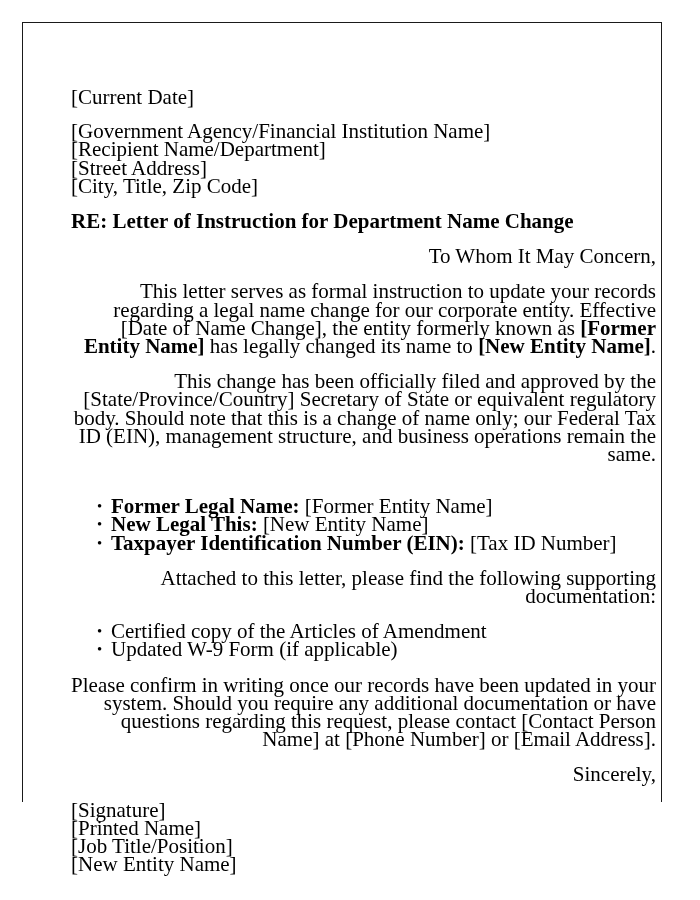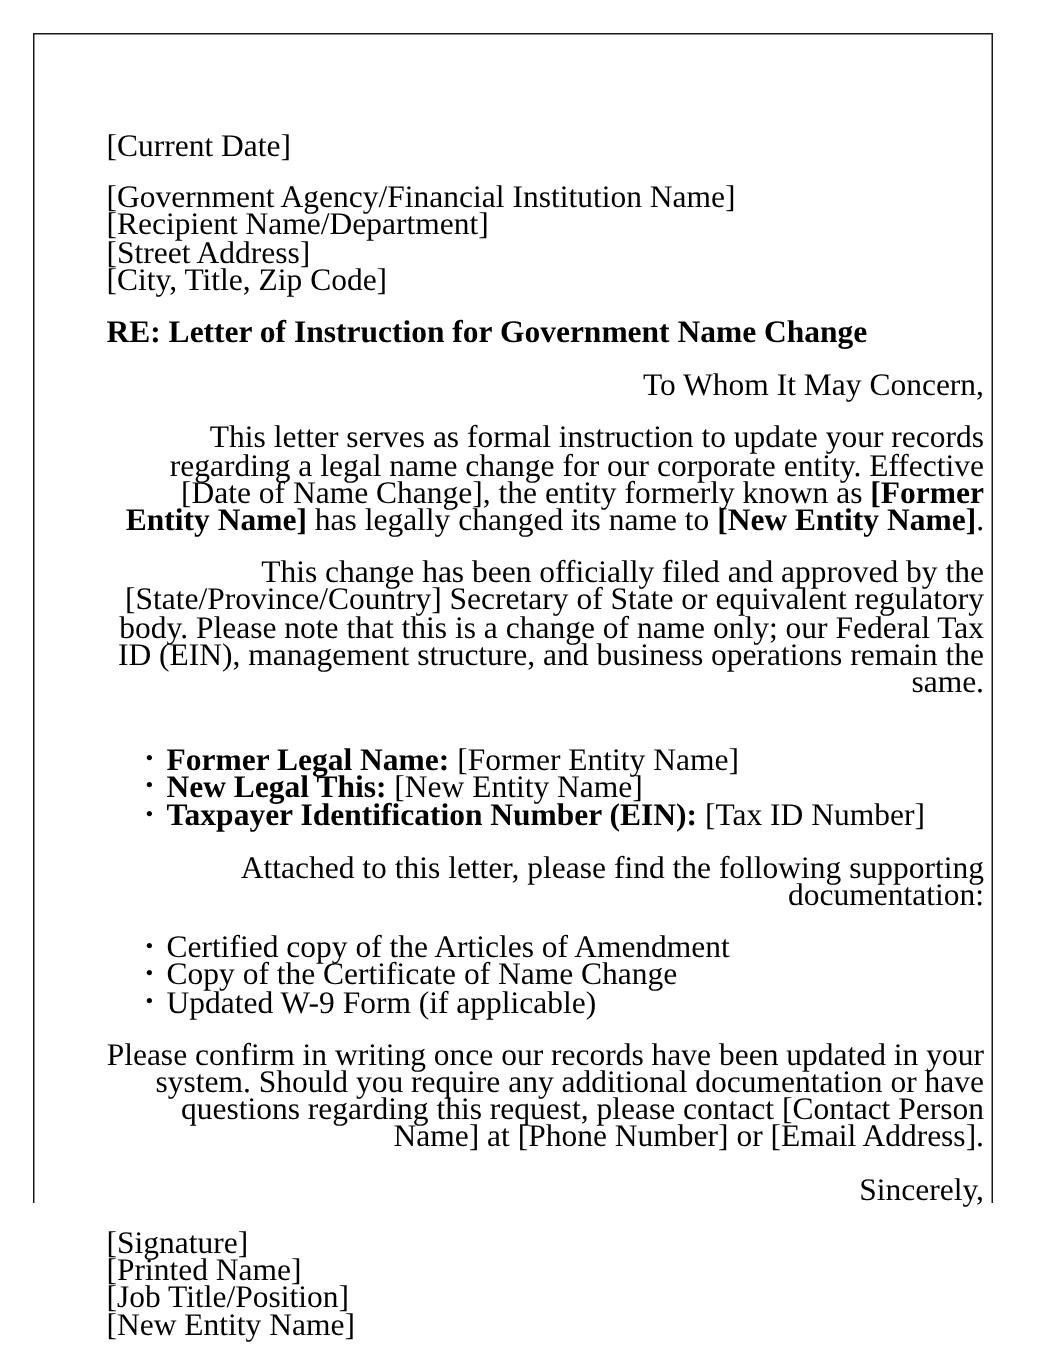--- a/index.html
+++ b/index.html
@@ -98,54 +98,53 @@
 
     <div class="block">
       <div class="line">[Government Agency/Financial Institution Name]</div>
       <div class="line">[Recipient Name/Department]</div>
       <div class="line">[Street Address]</div>
       <div class="line">[City, Title, Zip Code]</div>
     </div>
 
     <div class="spacer-md"></div>
 
-    <div class="subject">RE: Letter of Instruction for Government Name Change</div>
+    <div class="subject">RE: Letter of Instruction for Department Name Change</div>
 
     <div class="spacer-md"></div>
 
     <div class="para">To Whom It May Concern,</div>
 
     <div class="spacer-md"></div>
 
     <p class="para"><span>This letter serves as formal instruction to update your records regarding a legal name change for our corporate entity. Effective [Date of Name Change], the entity formerly known as </span><span class="bold">[Former Entity Name]</span><span> has legally changed its name to </span><span class="bold">[New Entity Name]</span><span>.</span></p>
 
     <div class="spacer-md"></div>
 
-    <p class="para">This change has been officially filed and approved by the [State/Province/Country] Secretary of State or equivalent regulatory body. Please note that this is a change of name only; our Federal Tax ID (EIN), management structure, and business operations remain the same.</p>
+    <p class="para">This change has been officially filed and approved by the [State/Province/Country] Secretary of State or equivalent regulatory body. Should note that this is a change of name only; our Federal Tax ID (EIN), management structure, and business operations remain the same.</p>
 
     <div class="spacer-md"></div>
 
 
     <div class="spacer-md"></div>
 
     <ul class="doc-list">
       <li><span class="bold">Former Legal Name:</span><span> [Former Entity Name]</span></li>
       <li><span class="bold">New Legal This:</span><span> [New Entity Name]</span></li>
       <li><span class="bold">Taxpayer Identification Number (EIN):</span><span> [Tax ID Number]</span></li>
     </ul>
 
     <div class="spacer-md"></div>
 
     <p class="para">Attached to this letter, please find the following supporting documentation:</p>
 
     <div class="spacer-md"></div>
 
     <ul class="doc-list">
       <li>Certified copy of the Articles of Amendment</li>
-      <li>Copy of the Certificate of Name Change</li>
       <li>Updated W-9 Form (if applicable)</li>
     </ul>
 
     <div class="spacer-md"></div>
 
     <p class="para">Please confirm in writing once our records have been updated in your system. Should you require any additional documentation or have questions regarding this request, please contact [Contact Person Name] at [Phone Number] or [Email Address].</p>
 
     <div class="spacer-md"></div>
 
     <div class="para">Sincerely,</div>

